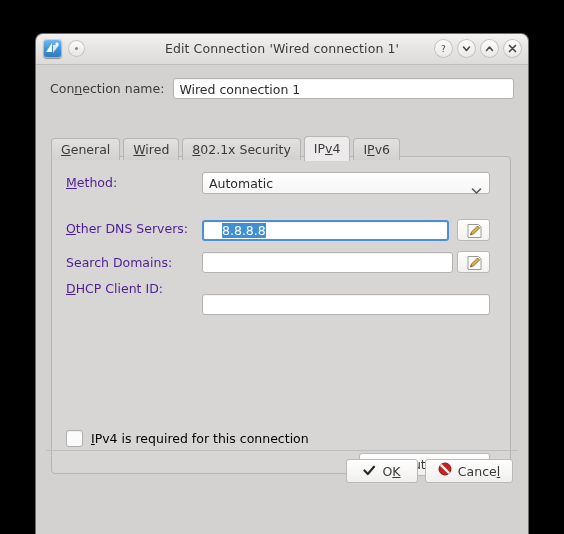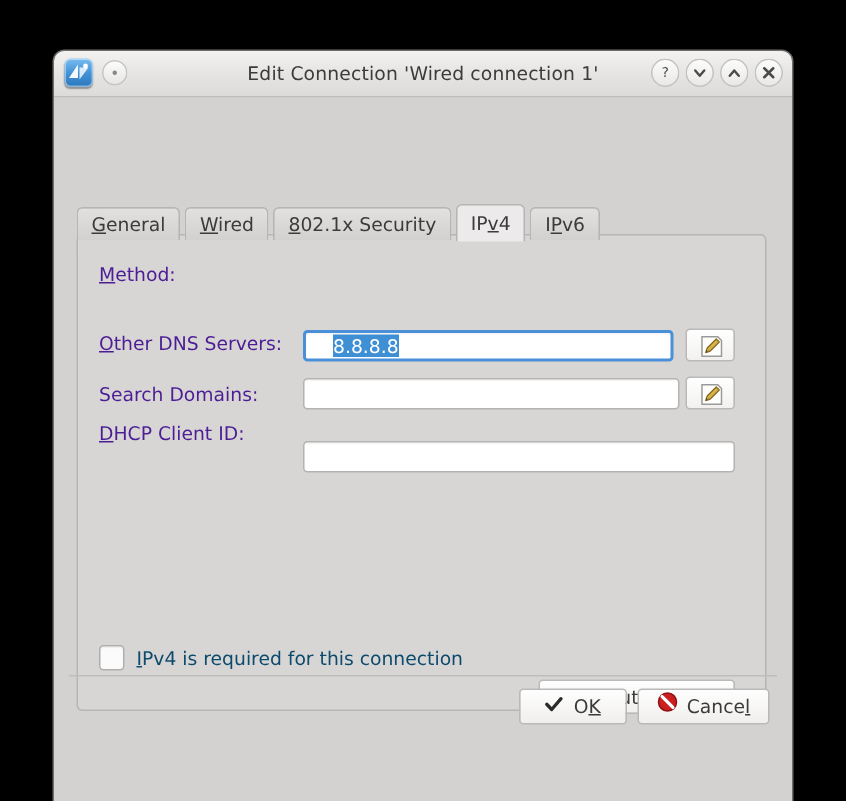--- a/index.html
+++ b/index.html
@@ -282,21 +282,21 @@
     width: 15px;
     height: 15px;
     background: #fbfbfb;
     border: 1px solid #b1afad;
     border-radius: 3px;
     box-shadow: inset 0 1px 1px rgba(0,0,0,0.06);
     margin-right: 8px;
   }
   .check-label {
     font-size: 12.5px;
-    color: #0c4a6e;
+    color: #000000;
   }
 
   .routes-btn {
     position: absolute;
     left: 307px;
     top: 296px;
     width: 131px;
     height: 23px;
     background: linear-gradient(to bottom, #fefefe, #f0efed);
     border: 1px solid #bbb9b7;
@@ -328,21 +328,21 @@
     position: absolute;
     height: 24px;
     background: linear-gradient(to bottom, #fefefe, #f0efed);
     border: 1px solid #bbb9b7;
     border-radius: 3px;
     font-size: 12.5px;
     color: #3b3b3b;
     line-height: 23px;
     box-sizing: border-box;
     display: flex;
-    align-items: flex-end;
+    align-items: center;
     justify-content: center;
     gap: 6px;
     padding: 0 12px;
   }
   #ok-button { right: 110px; top: 9px; width: 72px; }
   #cancel-button { right: 15px; top: 9px; width: 88px; }
 
   .mn { text-decoration: underline; }
 </style>
 </head>
@@ -381,33 +381,45 @@
         <div class="win-btn">
           <svg width="11" height="11" viewBox="0 0 11 11">
             <path d="M2.5 2.5 L8.5 8.5 M8.5 2.5 L2.5 8.5" stroke="#4a4a4a" stroke-width="1.7" stroke-linecap="round"></path>
           </svg>
         </div>
       </div>
     </div>
 
     <div class="win-body">
 
+      <div class="conn-row">
+        <span class="conn-label"><span>Con</span><span class="mn">n</span><span>ection name:</span></span>
+        <div class="text-input">Wired connection 1</div>
+      </div>
 
       <div class="tabstrip">
         <div class="tab"><span></span><span class="mn">G</span><span>eneral</span></div>
         <div class="tab"><span></span><span class="mn">W</span><span>ired</span></div>
         <div class="tab"><span></span><span class="mn">8</span><span>02.1x Security</span></div>
         <div class="tab active"><span>IP</span><span class="mn">v</span><span>4</span></div>
         <div class="tab"><span>I</span><span class="mn">P</span><span>v6</span></div>
       </div>
 
       <div class="tabpanel">
 
         <div class="form-row" style="top:18px;">
           <span class="form-label"><span></span><span class="mn">M</span><span>ethod:</span></span>
+        </div>
+        <div class="combo" style="top:15px;">
+          <span>Automatic</span>
+          <span class="chev">
+            <svg width="11" height="8" viewBox="0 0 11 8">
+              <path d="M1.5 2 L5.5 6 L9.5 2" stroke="#555555" stroke-width="1.6" fill="none" stroke-linecap="round" stroke-linejoin="round"></path>
+            </svg>
+          </span>
         </div>
 
         <div class="form-row" style="top:64px;">
           <span class="form-label"><span></span><span class="mn">O</span><span>ther DNS Servers:</span></span>
         </div>
         <div class="input-mid focused" style="top:63px;"><span class="sel">8.8.8.8</span></div>
         <div class="pencil-btn" style="top:62px;">
           <svg width="17" height="16" viewBox="0 0 17 16">
             <path d="M2 1.5 L12.5 1.5 L15 4 L15 14.5 L2 14.5 Z" fill="#ffffff" stroke="#9a9a9a" stroke-width="1"></path>
             <path d="M4.5 12 L5.5 9 L11.5 3 L13.5 5 L7.5 11 Z" fill="#d8b24a" stroke="#8a6c20" stroke-width="0.9" stroke-linejoin="round"></path>

